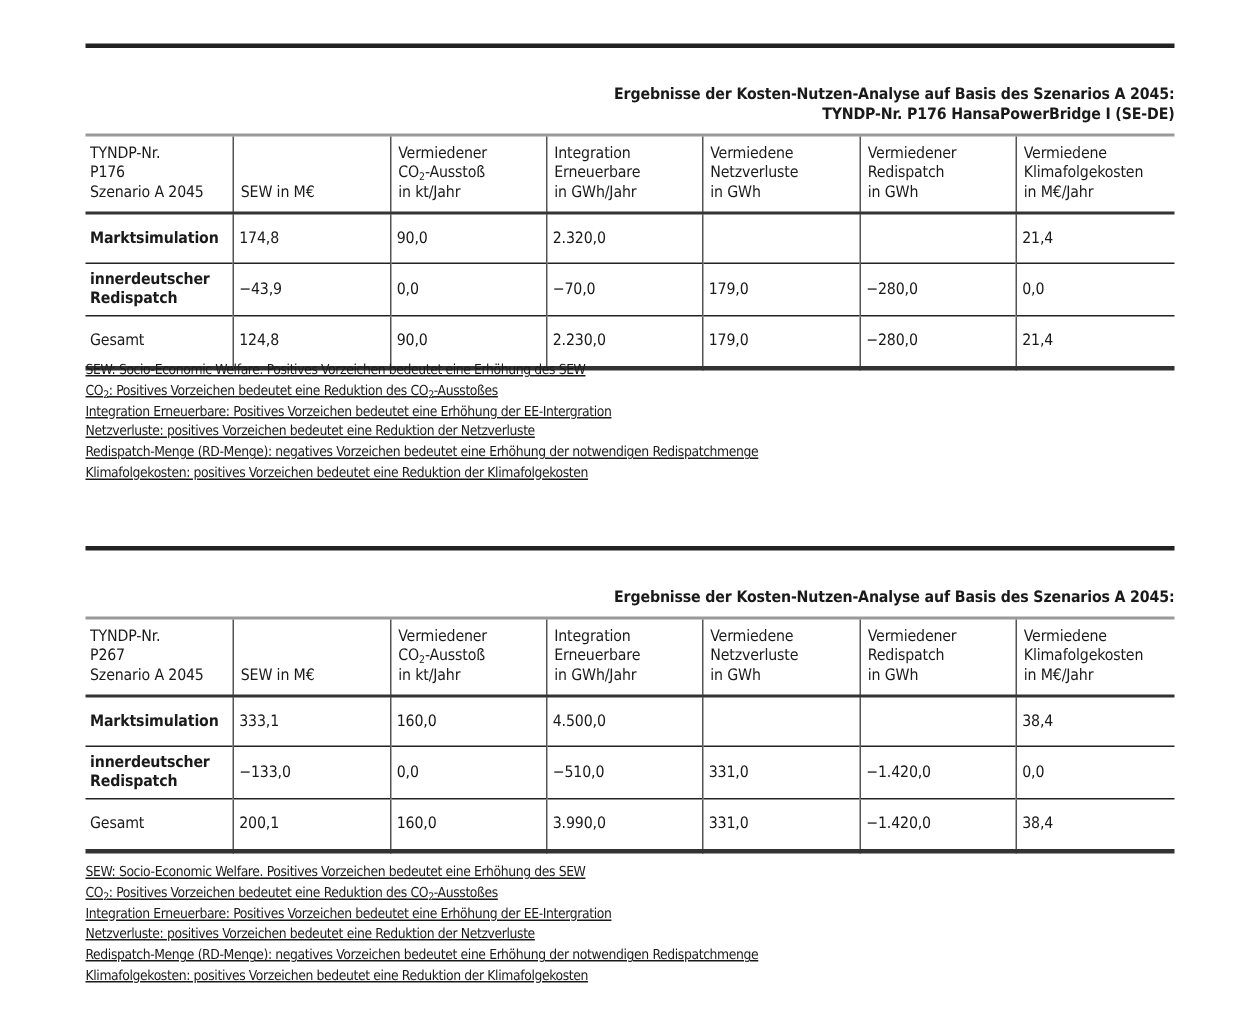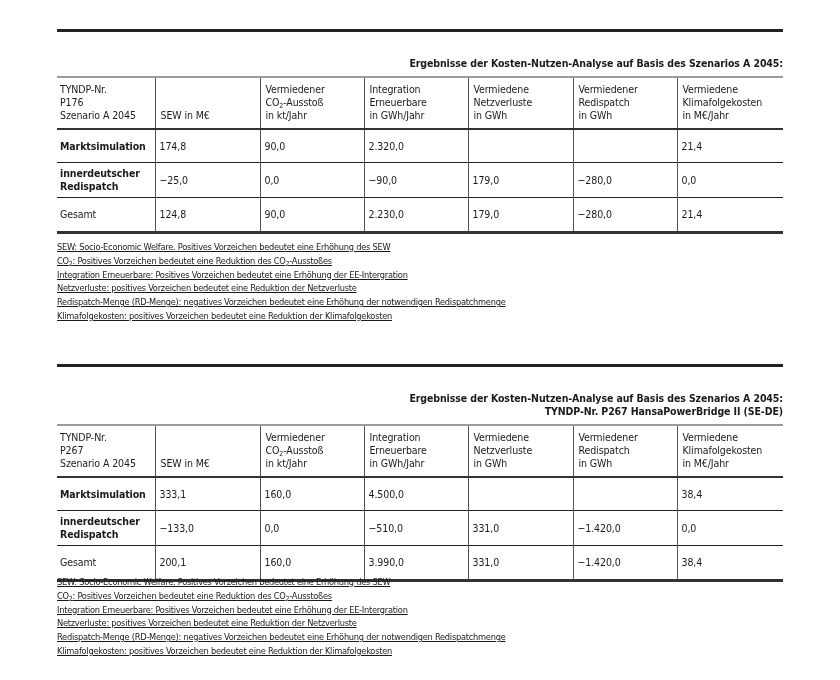--- a/index.html
+++ b/index.html
@@ -49,130 +49,130 @@
     font-size: 9.2px; line-height: 13.8px; letter-spacing: -0.25px; color: #1a1a1a;
   }
   .notes.n1 { top: 240px; }
   .notes.n2 { top: 575px; }
   .notes div { white-space: nowrap; text-decoration: underline; }
 </style>
 </head>
 <body>
 
 <div class="block b1">
+  <div class="top-rule"></div>
+  <div class="title">
+    <div>Ergebnisse der Kosten-Nutzen-Analyse auf Basis des Szenarios A 2045:</div>
+    <div>TYNDP-Nr. P176 HansaPowerBridge I (SE-DE)</div>
+  </div>
+  <table>
+    <colgroup>
+        <col class="c0">
+        <col class="c1">
+        <col class="c2">
+        <col class="c3">
+        <col class="c4">
+        <col class="c5">
+        <col class="c6">
+      </colgroup>
+    <thead>
+      <tr>
+        <th>
+          <span>TYNDP-Nr.</span><br>
+          <span>P176</span><br>
+          <span>Szenario A 2045</span>
+        </th>
+        <th><span>SEW in M€</span></th>
+        <th>
+          <span>Vermiedener</span><br>
+          <span>CO</span><sub>2</sub><span>-Ausstoß</span><br>
+          <span>in kt/Jahr</span>
+        </th>
+        <th>
+          <span>Integration</span><br>
+          <span>Erneuerbare</span><br>
+          <span>in GWh/Jahr</span>
+        </th>
+        <th>
+          <span>Vermiedene</span><br>
+          <span>Netzverluste</span><br>
+          <span>in GWh</span>
+        </th>
+        <th>
+          <span>Vermiedener</span><br>
+          <span>Redispatch</span><br>
+          <span>in GWh</span>
+        </th>
+        <th>
+          <span>Vermiedene</span><br>
+          <span>Klimafolgekosten</span><br>
+          <span>in M€/Jahr</span>
+        </th>
+      </tr>
+    </thead>
+    <tbody>
+      <tr class="r1">
+        <td>Marktsimulation</td>
+        <td>174,8</td>
+        <td>90,0</td>
+        <td>2.320,0</td>
+        <td></td>
+        <td></td>
+        <td>21,4</td>
+      </tr>
+      <tr class="r2">
+        <td><span>innerdeutscher</span><br><span>Redispatch</span></td>
+        <td>−43,9</td>
+        <td>0,0</td>
+        <td>−70,0</td>
+        <td>179,0</td>
+        <td>−280,0</td>
+        <td>0,0</td>
+      </tr>
+      <tr class="r3">
+        <td>Gesamt</td>
+        <td>124,8</td>
+        <td>90,0</td>
+        <td>2.230,0</td>
+        <td>179,0</td>
+        <td>−280,0</td>
+        <td>21,4</td>
+      </tr>
+    </tbody>
+  </table>
+</div>
+
+<div class="notes n1">
+  <div>SEW: Socio-Economic Welfare. Positives Vorzeichen bedeutet eine Erhöhung des SEW</div>
+  <div><span>CO</span><sub>2</sub><span>: Positives Vorzeichen bedeutet eine Reduktion des CO</span><sub>2</sub><span>-Ausstoßes</span></div>
+  <div>Integration Erneuerbare: Positives Vorzeichen bedeutet eine Erhöhung der EE-Intergration</div>
+  <div>Netzverluste: positives Vorzeichen bedeutet eine Reduktion der Netzverluste</div>
+  <div>Redispatch-Menge (RD-Menge): negatives Vorzeichen bedeutet eine Erhöhung der notwendigen Redispatchmenge</div>
+  <div>Klimafolgekosten: positives Vorzeichen bedeutet eine Reduktion der Klimafolgekosten</div>
+</div>
+
+<div class="block b2">
   <div class="top-rule"></div>
   <div class="title">
     <div>Ergebnisse der Kosten-Nutzen-Analyse auf Basis des Szenarios A 2045:</div>
   </div>
   <table>
     <colgroup>
         <col class="c0">
         <col class="c1">
         <col class="c2">
         <col class="c3">
         <col class="c4">
         <col class="c5">
         <col class="c6">
       </colgroup>
     <thead>
       <tr>
         <th>
           <span>TYNDP-Nr.</span><br>
-          <span>P176</span><br>
-          <span>Szenario A 2045</span>
-        </th>
-        <th><span>SEW in M€</span></th>
-        <th>
-          <span>Vermiedener</span><br>
-          <span>CO</span><sub>2</sub><span>-Ausstoß</span><br>
-          <span>in kt/Jahr</span>
-        </th>
-        <th>
-          <span>Integration</span><br>
-          <span>Erneuerbare</span><br>
-          <span>in GWh/Jahr</span>
-        </th>
-        <th>
-          <span>Vermiedene</span><br>
-          <span>Netzverluste</span><br>
-          <span>in GWh</span>
-        </th>
-        <th>
-          <span>Vermiedener</span><br>
-          <span>Redispatch</span><br>
-          <span>in GWh</span>
-        </th>
-        <th>
-          <span>Vermiedene</span><br>
-          <span>Klimafolgekosten</span><br>
-          <span>in M€/Jahr</span>
-        </th>
-      </tr>
-    </thead>
-    <tbody>
-      <tr class="r1">
-        <td>Marktsimulation</td>
-        <td>174,8</td>
-        <td>90,0</td>
-        <td>2.320,0</td>
-        <td></td>
-        <td></td>
-        <td>21,4</td>
-      </tr>
-      <tr class="r2">
-        <td><span>innerdeutscher</span><br><span>Redispatch</span></td>
-        <td>−25,0</td>
-        <td>0,0</td>
-        <td>−90,0</td>
-        <td>179,0</td>
-        <td>−280,0</td>
-        <td>0,0</td>
-      </tr>
-      <tr class="r3">
-        <td>Gesamt</td>
-        <td>124,8</td>
-        <td>90,0</td>
-        <td>2.230,0</td>
-        <td>179,0</td>
-        <td>−280,0</td>
-        <td>21,4</td>
-      </tr>
-    </tbody>
-  </table>
-</div>
-
-<div class="notes n1">
-  <div>SEW: Socio-Economic Welfare. Positives Vorzeichen bedeutet eine Erhöhung des SEW</div>
-  <div><span>CO</span><sub>2</sub><span>: Positives Vorzeichen bedeutet eine Reduktion des CO</span><sub>2</sub><span>-Ausstoßes</span></div>
-  <div>Integration Erneuerbare: Positives Vorzeichen bedeutet eine Erhöhung der EE-Intergration</div>
-  <div>Netzverluste: positives Vorzeichen bedeutet eine Reduktion der Netzverluste</div>
-  <div>Redispatch-Menge (RD-Menge): negatives Vorzeichen bedeutet eine Erhöhung der notwendigen Redispatchmenge</div>
-  <div>Klimafolgekosten: positives Vorzeichen bedeutet eine Reduktion der Klimafolgekosten</div>
-</div>
-
-<div class="block b2">
-  <div class="top-rule"></div>
-  <div class="title">
-    <div>Ergebnisse der Kosten-Nutzen-Analyse auf Basis des Szenarios A 2045:</div>
-    <div>TYNDP-Nr. P267 HansaPowerBridge II (SE-DE)</div>
-  </div>
-  <table>
-    <colgroup>
-        <col class="c0">
-        <col class="c1">
-        <col class="c2">
-        <col class="c3">
-        <col class="c4">
-        <col class="c5">
-        <col class="c6">
-      </colgroup>
-    <thead>
-      <tr>
-        <th>
-          <span>TYNDP-Nr.</span><br>
           <span>P267</span><br>
           <span>Szenario A 2045</span>
         </th>
         <th><span>SEW in M€</span></th>
         <th>
           <span>Vermiedener</span><br>
           <span>CO</span><sub>2</sub><span>-Ausstoß</span><br>
           <span>in kt/Jahr</span>
         </th>
         <th>

